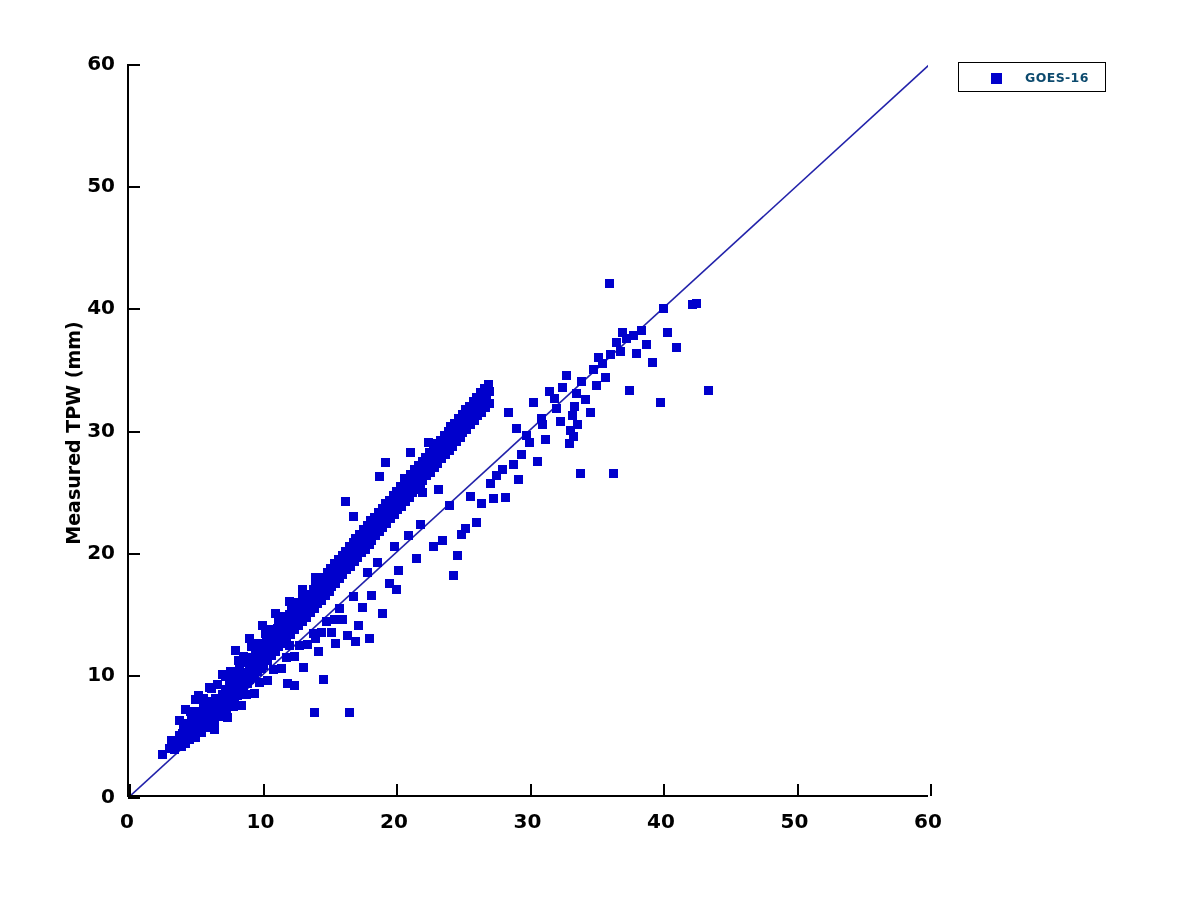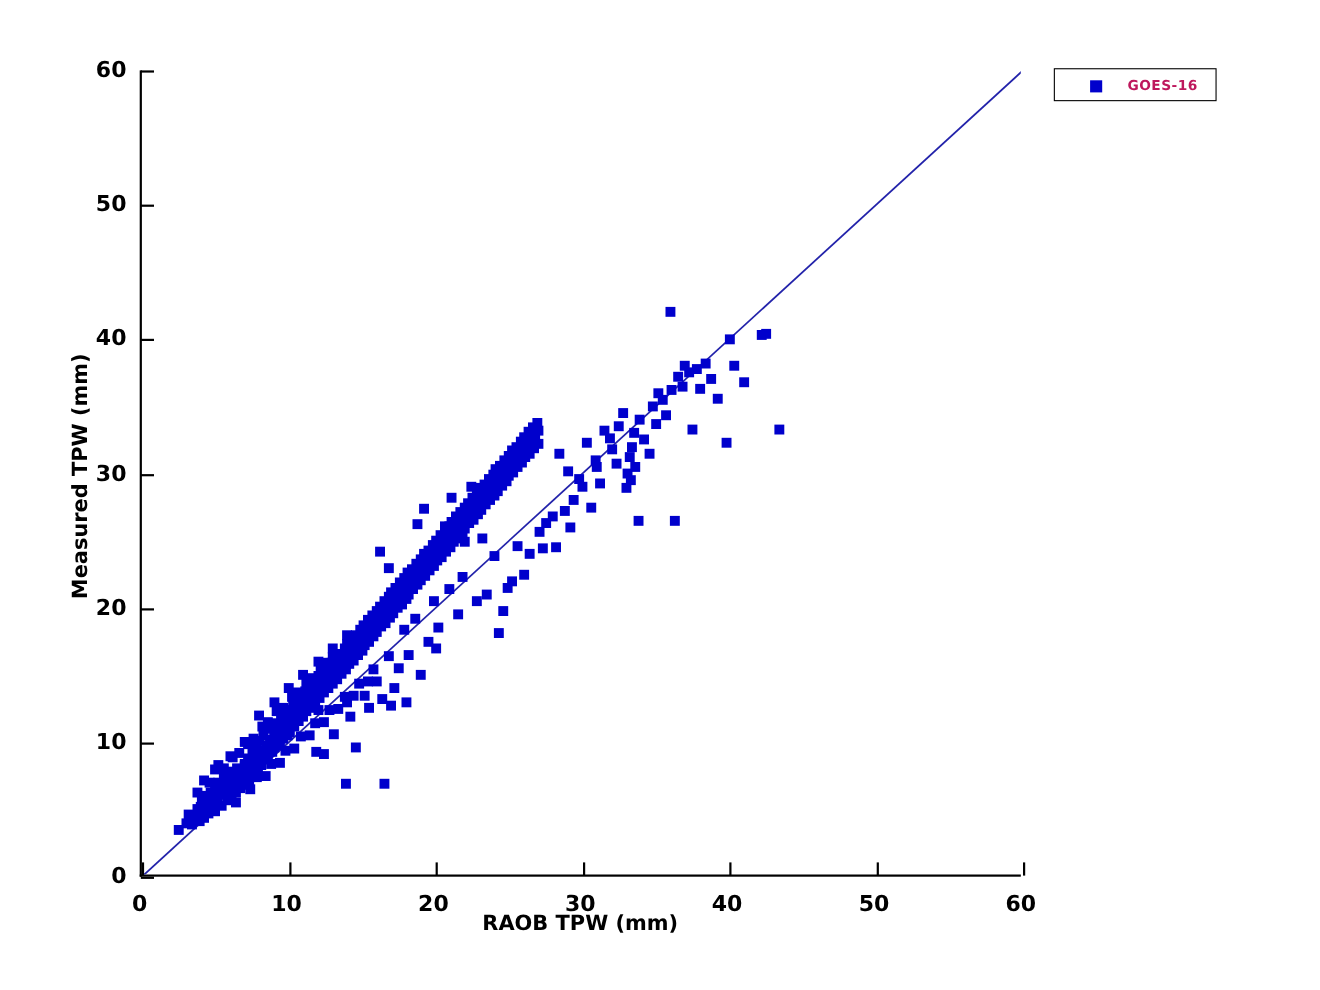--- a/index.html
+++ b/index.html
@@ -136,21 +136,21 @@
     height: 11px;
     background: #0000CC;
   }
   #legend-label {
     position: absolute;
     left: 66px;
     top: 7px;
     font-size: 12.5px;
     font-weight: bold;
     letter-spacing: 0.4px;
-    color: #be185d;
+    color: #0c4a6e;
     font-family: "DejaVu Sans", sans-serif;
   }
   
   .pt {
     position: absolute;
     width: 9px;
     height: 9px;
     background: #0000CC;
     margin-left: -4.5px;
     margin-top: -4.5px;
@@ -655,21 +655,20 @@
   <div id="ticklabels-x">
       <div class="ticklabel-x" style="left: 97px; top: 809px;">0</div>
       <div class="ticklabel-x" style="left: 230.5px; top: 809px;">10</div>
       <div class="ticklabel-x" style="left: 364px; top: 809px;">20</div>
       <div class="ticklabel-x" style="left: 497.5px; top: 809px;">30</div>
       <div class="ticklabel-x" style="left: 631px; top: 809px;">40</div>
       <div class="ticklabel-x" style="left: 764.5px; top: 809px;">50</div>
       <div class="ticklabel-x" style="left: 898px; top: 809px;">60</div>
     </div>
 
-  <div id="xaxis-label">RAOB TPW (mm)</div>
   <div id="yaxis-label">Measured TPW (mm)</div>
 
   <div id="legend">
     <div id="legend-swatch" style="background: rgb(0, 0, 204);"></div>
     <div id="legend-label">GOES-16</div>
   </div>
 
 </div>
 
 </body></html>

